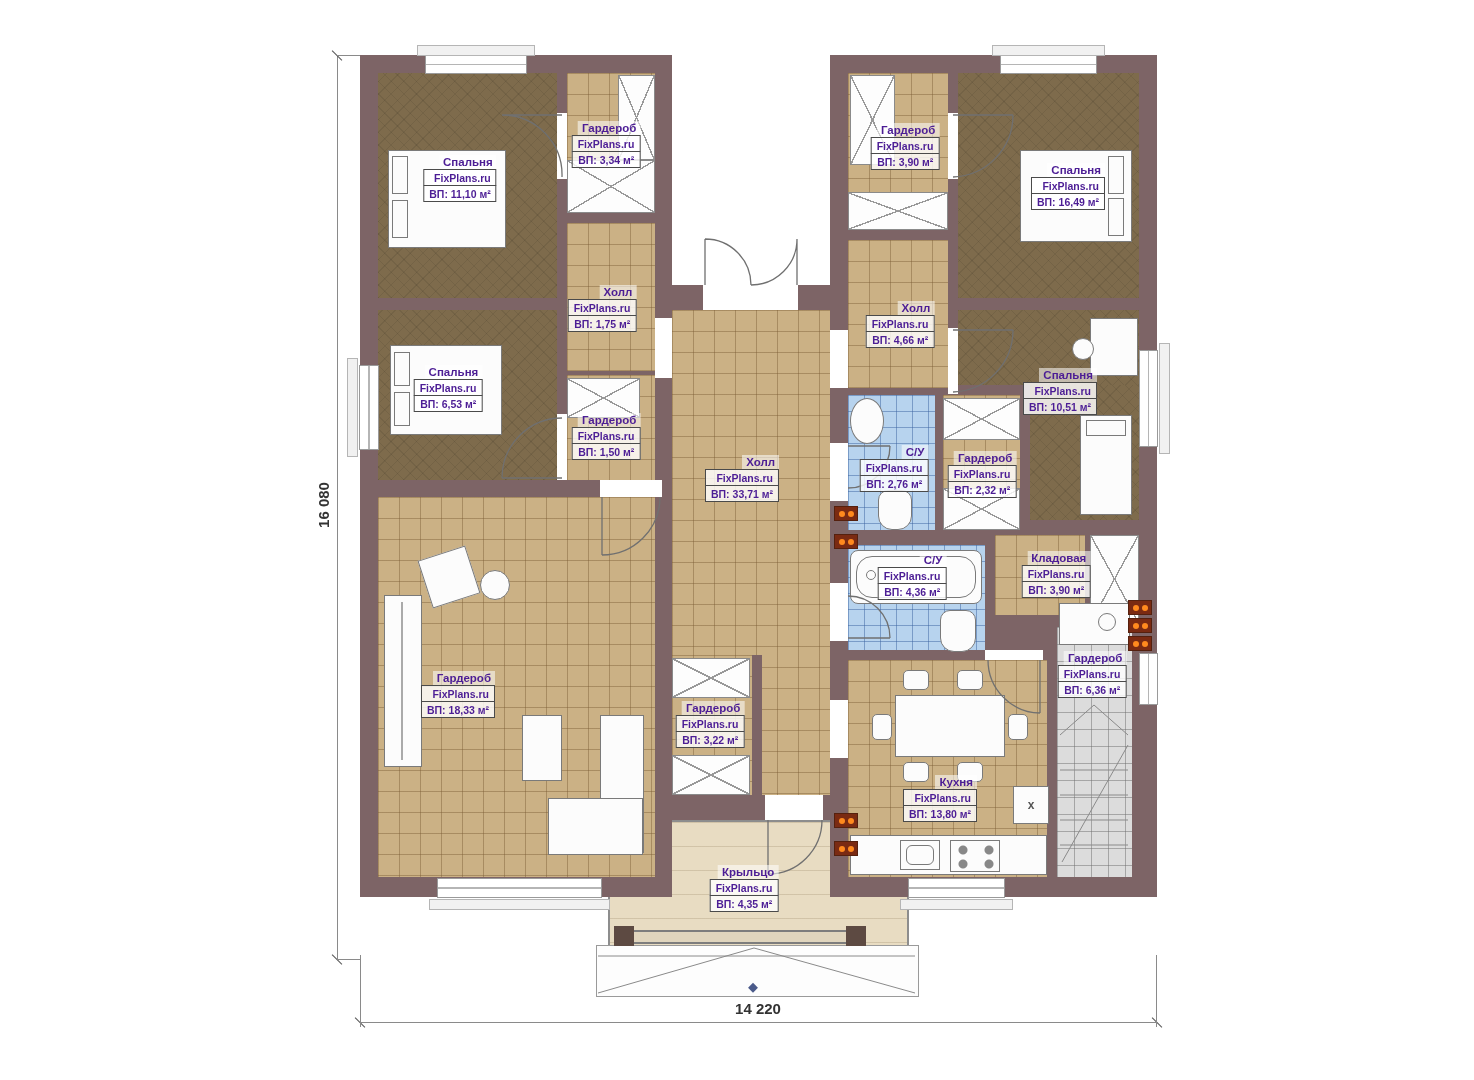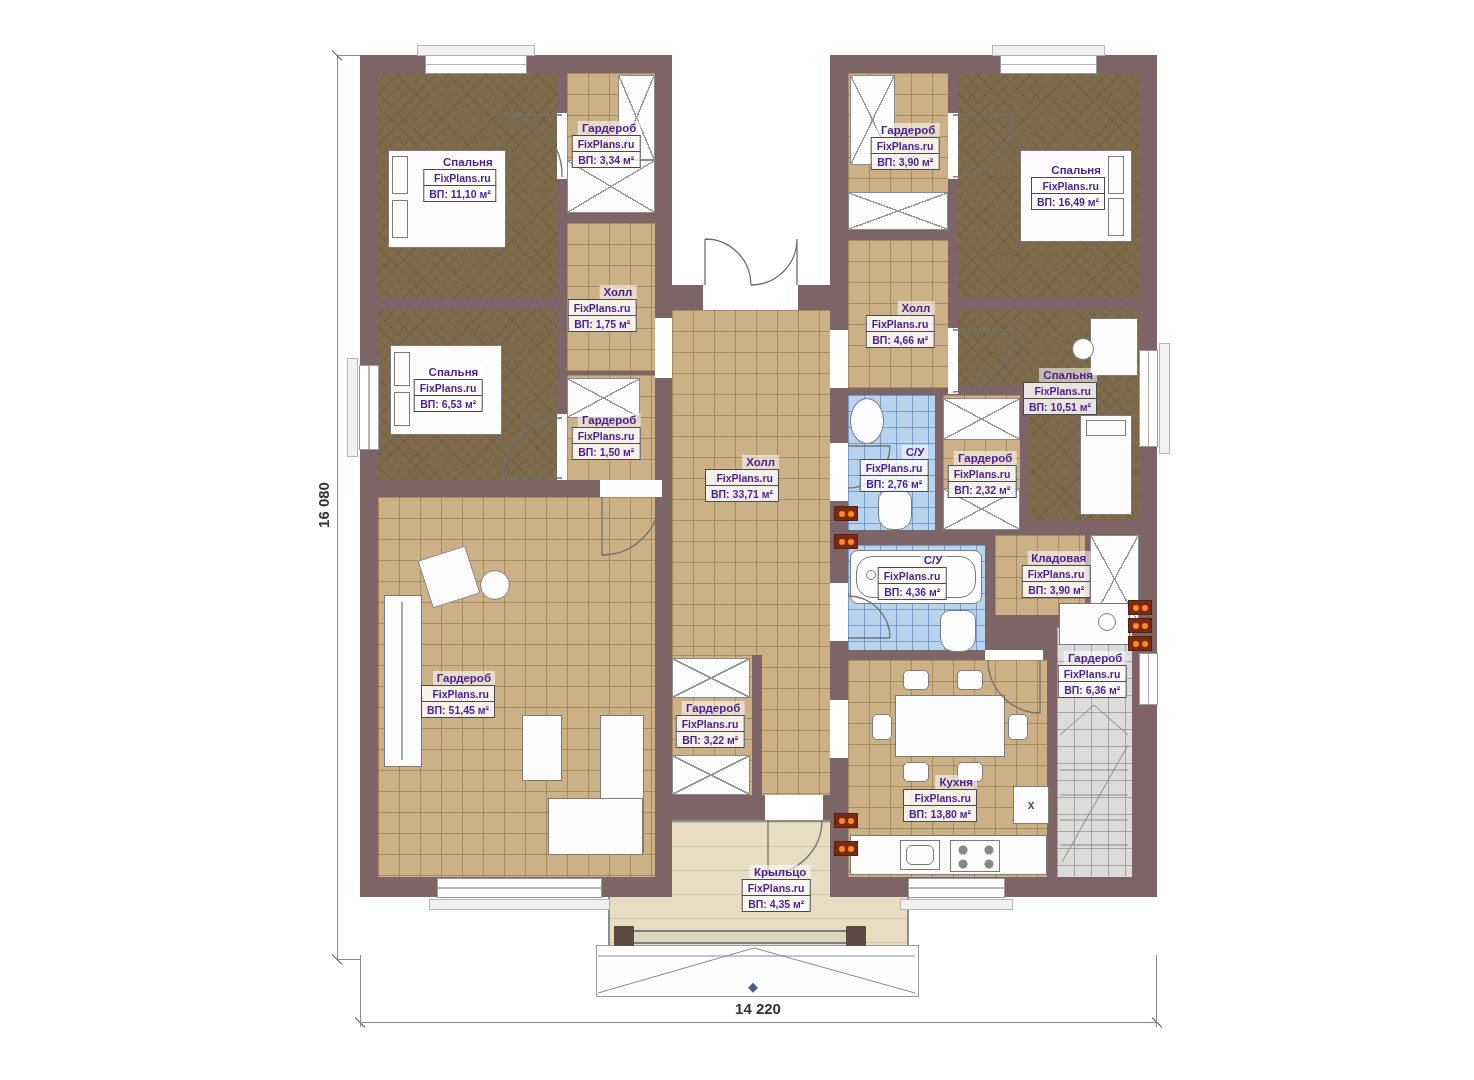--- a/index.html
+++ b/index.html
@@ -256,33 +256,33 @@
     <div class="rarea">ВП: 6,53 м²</div>
   </div>
   <div class="rlabel" style="left:606px;top:410px;">
     <div class="rname">Гардероб</div>
     <div class="rwm">FixPlans.ru</div>
     <div class="rarea">ВП: 1,50 м²</div>
   </div>
   <div class="rlabel" style="left:458px;top:668px;">
     <div class="rname">Гардероб</div>
     <div class="rwm">FixPlans.ru</div>
-    <div class="rarea">ВП: 51,45 м²</div>
+    <div class="rarea">ВП: 18,33 м²</div>
   </div>
   <div class="rlabel" style="left:742px;top:452px;">
     <div class="rname">Холл</div>
     <div class="rwm">FixPlans.ru</div>
     <div class="rarea">ВП: 33,71 м²</div>
   </div>
   <div class="rlabel" style="left:710px;top:698px;">
     <div class="rname">Гардероб</div>
     <div class="rwm">FixPlans.ru</div>
     <div class="rarea">ВП: 3,22 м²</div>
   </div>
-  <div class="rlabel" style="left:776px;top:862px;">
+  <div class="rlabel" style="left:744px;top:862px;">
     <div class="rname">Крыльцо</div>
     <div class="rwm">FixPlans.ru</div>
     <div class="rarea">ВП: 4,35 м²</div>
   </div>
   <div class="rlabel" style="left:905px;top:120px;">
     <div class="rname">Гардероб</div>
     <div class="rwm">FixPlans.ru</div>
     <div class="rarea">ВП: 3,90 м²</div>
   </div>
   <div class="rlabel" style="left:1068px;top:160px;">

